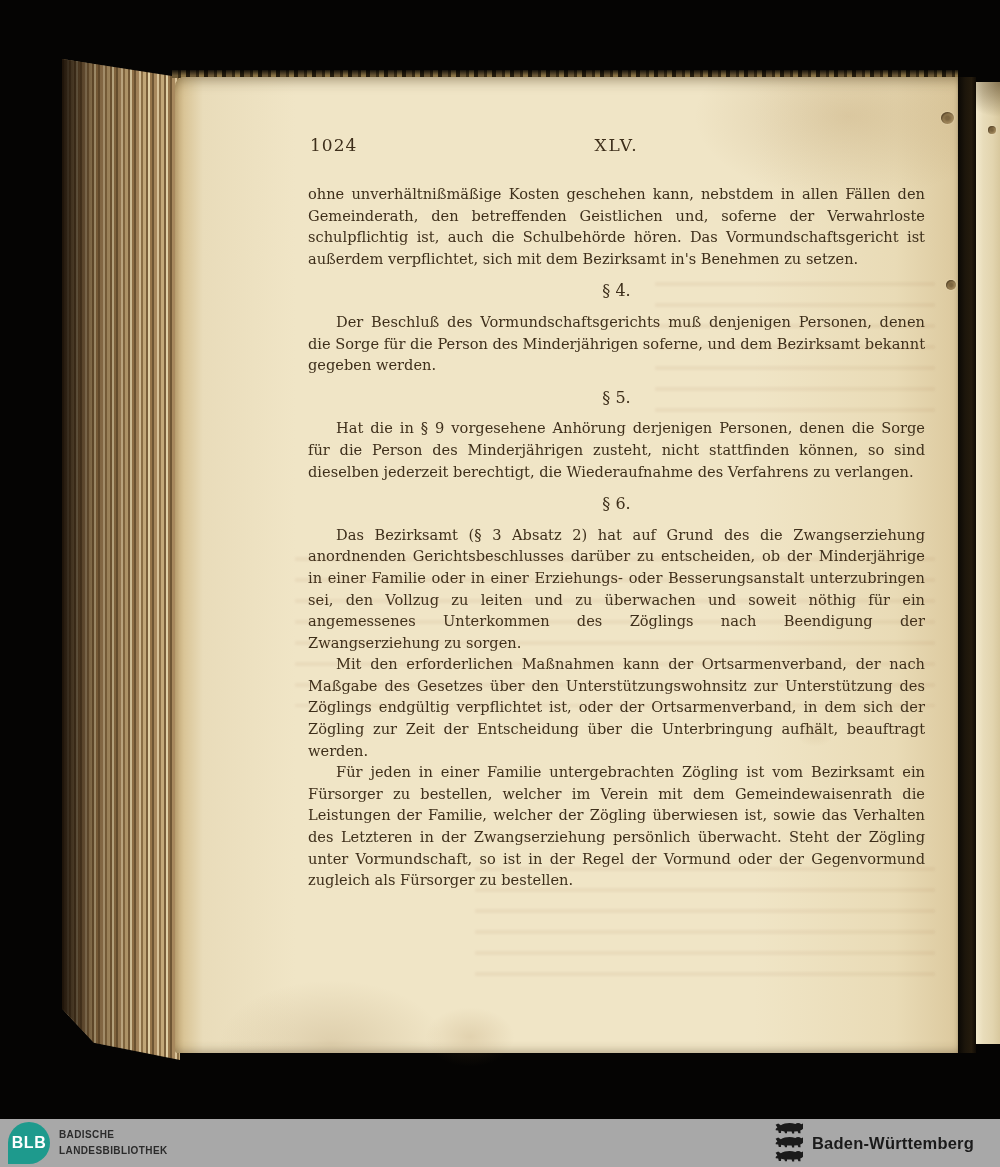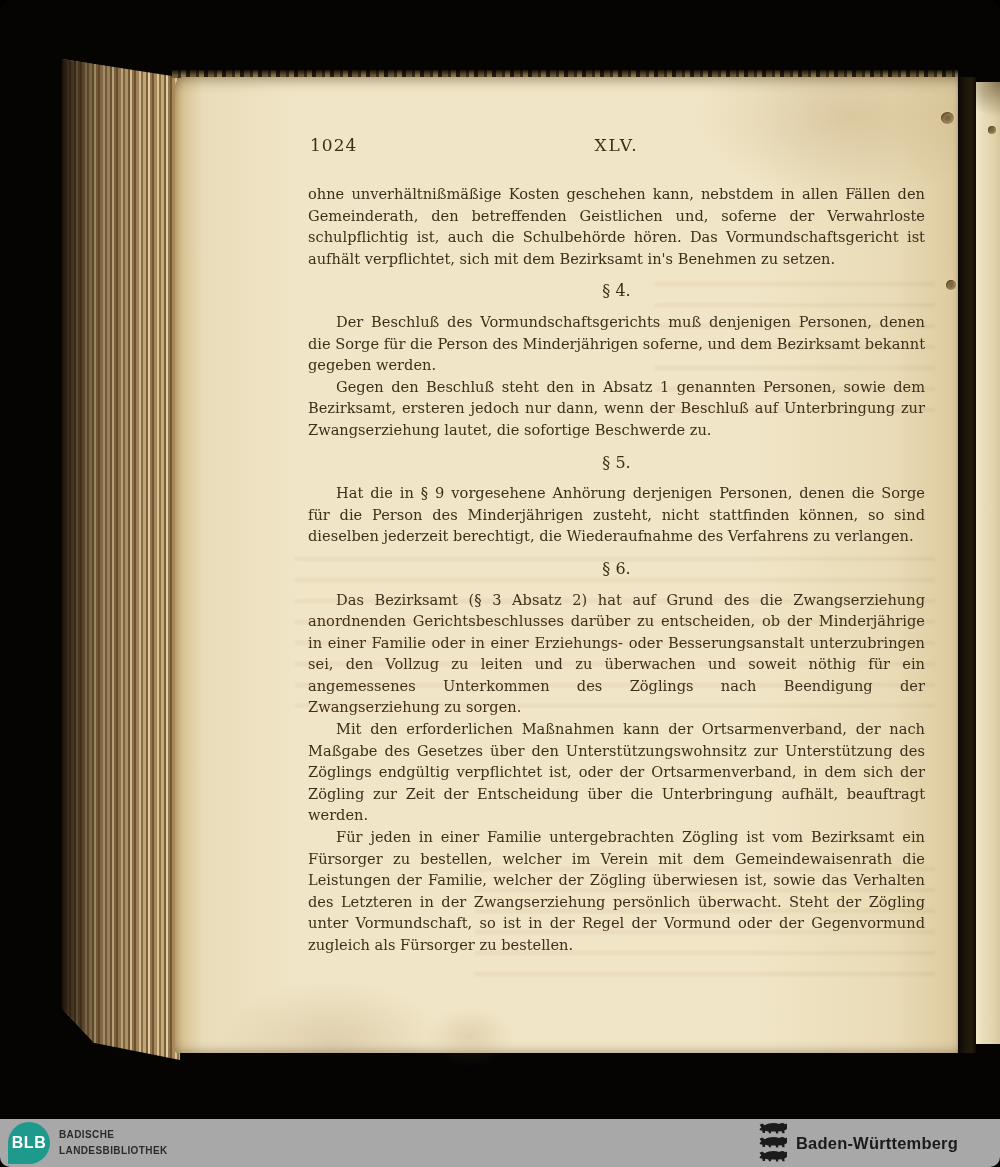--- a/index.html
+++ b/index.html
@@ -1,20 +1,19 @@
 <!DOCTYPE html>
 <html style="--viewer-bg: #050403; --footer-bar: #a8a8a8; --badge-teal: #1e9a8d; --page-cream: #f0e5c6; --ink: #3e2f1b;"><head>
 <meta charset="utf-8">
 <style>
   html,body{margin:0;padding:0;background:#000;}
   .stage{
     position:relative;width:1000px;height:1167px;overflow:hidden;
     background:var(--viewer-bg,#050403);
     font-family:"Liberation Sans",sans-serif;
-    border-radius:10px;
   }
   
   .page-stack{
     position:absolute;left:62px;top:52px;width:118px;height:1008px;
     clip-path:polygon(0 0.7%,100% 2.5%,100% 100%,27% 98.3%,0 94.9%);
     background:
       linear-gradient(90deg,rgba(22,13,5,.92) 0,rgba(70,48,24,.45) 28%,rgba(0,0,0,0) 72%),
       repeating-linear-gradient(90deg,
         #6f5634 0 2px,#a8895e 2px 5px,#d8c298 5px 7px,#8d7147 7px 9px,
         #c3a878 9px 12px,#7a5f3a 12px 14px,#e0cfa4 14px 16px,#95754a 16px 18px);
@@ -84,43 +83,42 @@
     display:flex;align-items:center;justify-content:space-between;gap:24px;
   }
   .lib-link{display:flex;align-items:center;margin-left:8px;cursor:pointer;}
   .blb-badge{
     width:42px;height:42px;border-radius:50% 50% 50% 0;
     background:var(--badge-teal,#1e9a8d);
     display:flex;align-items:center;justify-content:center;
     color:#fff;font-weight:bold;font-size:16px;letter-spacing:.5px;
   }
   .lib-name{margin-left:9px;font-weight:bold;color:#2b2b2b;font-size:10px;line-height:16px;letter-spacing:.4px;}
-  .state-link{display:flex;align-items:center;margin-right:42px;cursor:pointer;}
+  .state-link{display:flex;align-items:center;margin-right:26px;cursor:pointer;}
   .coat{width:30px;height:40px;margin-right:9px;}
   .state-name{font-size:16.5px;font-weight:600;color:#1b1b1b;letter-spacing:.2px;}
 </style>
 </head>
 <body>
 
 <div class="stage">
 
   <div class="page-stack"></div>
   <div class="top-edge"></div>
 
   <div class="scan-page">
     <div class="page-inner">
       <div class="page-header">
         <span class="page-number">1024</span>
         <span class="roman">XLV.</span>
       </div>
       <div class="page-text" id="content">
-          <p class="para">ohne unverhältnißmäßige Kosten geschehen kann, nebstdem in allen Fällen den Gemeinderath, den betreffenden Geistlichen und, soferne der Verwahrloste schulpflichtig ist, auch die Schulbehörde hören. Das Vormundschaftsgericht ist aufhält verpflichtet, sich mit dem Bezirksamt in's Benehmen zu setzen.</p>
+          <p class="para">ohne unverhältnißmäßige Kosten geschehen kann, nebstdem in allen Fällen den Gemeinderath, den betreffenden Geistlichen und, soferne der Verwahrloste schulpflichtig ist, auch die Schulbehörde hören. Das Vormundschaftsgericht ist außerdem verpflichtet, sich mit dem Bezirksamt in's Benehmen zu setzen.</p>
           <div class="sec-heading">§ 4.</div>
           <p class="para ind">Der Beschluß des Vormundschaftsgerichts muß denjenigen Personen, denen die Sorge für die Person des Minderjährigen soferne, und dem Bezirksamt bekannt gegeben werden.</p>
-          <p class="para ind">Gegen den Beschluß steht den in Absatz 1 genannten Personen, sowie dem Bezirksamt, ersteren jedoch nur dann, wenn der Beschluß auf Unterbringung zur Zwangserziehung lautet, die sofortige Beschwerde zu.</p>
           <div class="sec-heading">§ 5.</div>
           <p class="para ind">Hat die in § 9 vorgesehene Anhörung derjenigen Personen, denen die Sorge für die Person des Minderjährigen zusteht, nicht stattfinden können, so sind dieselben jederzeit berechtigt, die Wiederaufnahme des Verfahrens zu verlangen.</p>
           <div class="sec-heading">§ 6.</div>
           <p class="para ind">Das Bezirksamt (§ 3 Absatz 2) hat auf Grund des die Zwangserziehung anordnenden Gerichtsbeschlusses darüber zu entscheiden, ob der Minderjährige in einer Familie oder in einer Erziehungs- oder Besserungsanstalt unterzubringen sei, den Vollzug zu leiten und zu überwachen und soweit nöthig für ein angemessenes Unterkommen des Zöglings nach Beendigung der Zwangserziehung zu sorgen.</p>
           <p class="para ind">Mit den erforderlichen Maßnahmen kann der Ortsarmenverband, der nach Maßgabe des Gesetzes über den Unterstützungswohnsitz zur Unterstützung des Zöglings endgültig verpflichtet ist, oder der Ortsarmenverband, in dem sich der Zögling zur Zeit der Entscheidung über die Unterbringung aufhält, beauftragt werden.</p>
           <p class="para ind">Für jeden in einer Familie untergebrachten Zögling ist vom Bezirksamt ein Fürsorger zu bestellen, welcher im Verein mit dem Gemeindewaisenrath die Leistungen der Familie, welcher der Zögling überwiesen ist, sowie das Verhalten des Letzteren in der Zwangserziehung persönlich überwacht. Steht der Zögling unter Vormundschaft, so ist in der Regel der Vormund oder der Gegenvormund zugleich als Fürsorger zu bestellen.</p>
         </div>
     </div>
     <div class="bleed b1"></div>
     <div class="bleed b2"></div>

